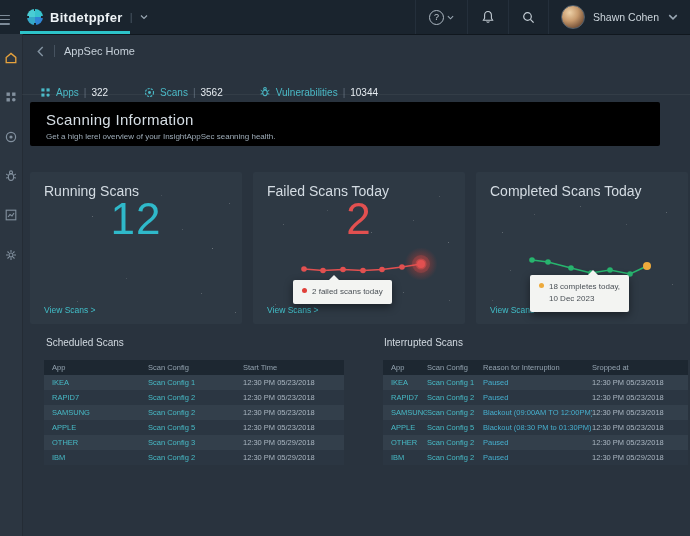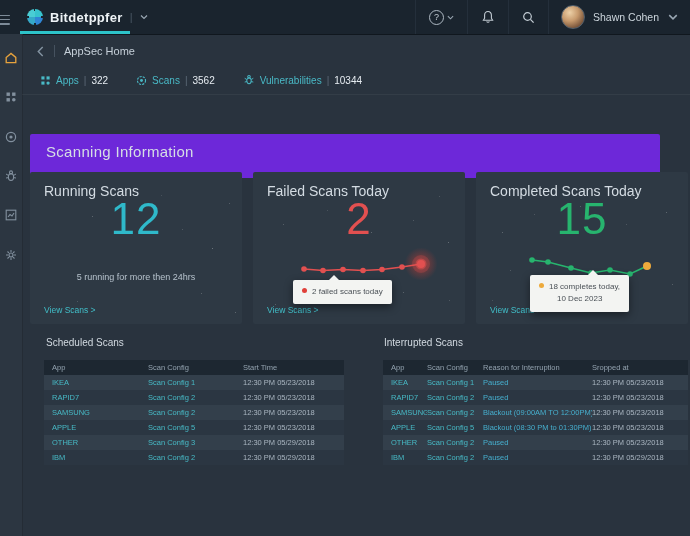--- a/index.html
+++ b/index.html
@@ -33,29 +33,29 @@
   
   .sidebar{position:absolute;left:0;top:34px;width:22px;height:502px;background:#2c3641;
            border-right:1px solid rgba(0,0,0,.18)}
   .side-ic{position:absolute;left:4px;width:14px;height:14px;cursor:pointer}
 
   
   .main{position:absolute;left:0;top:34px;width:690px;height:502px}
   .crumb{position:absolute;left:36px;top:11px;display:flex;align-items:center}
   .crumb .vr{width:1px;height:12px;background:#46525f;margin:0 9px}
   .crumb-title{color:#c6d0d9;font-size:11px}
-  .stats{position:absolute;left:40px;top:40px;display:flex;gap:28px;align-items:center}
+  .stats{position:absolute;left:40px;top:52px;display:flex;gap:36px;align-items:center}
   .stat{display:flex;align-items:center;font-size:10px;cursor:pointer}
   .stat svg{margin-right:5px}
   .stat .lbl{color:#49b9c6}
   .stat .sep{color:#5d6b78;margin:0 5px}
   .stat .val{color:#e6ecf1}
   .rule{position:absolute;left:22px;right:0;top:60px;height:1px;background:rgba(255,255,255,.05)}
 
-  .banner{position:absolute;left:30px;top:100px;width:630px;height:44px;background:#6d28d9;border-radius:2px;
+  .banner{position:absolute;left:30px;top:68px;width:630px;height:44px;background:#000000;border-radius:2px;
           padding:9px 16px;box-sizing:border-box}
   .banner h2{margin:0;font-size:15px;font-weight:400;color:#d6dee5;letter-spacing:.3px}
   .banner p{margin:4px 0 0;font-size:8px;color:#9fadb9}
 
   
   .cards{position:absolute;left:30px;top:138px;width:658px;display:flex;gap:11px}
   .card{position:relative;width:212px;height:152px;background:#2e3944;border-radius:2px;overflow:hidden}
   .card h3{margin:0;position:absolute;left:14px;top:11px;font-size:14px;font-weight:400;color:#d4dce3}
   .big{position:absolute;left:0;right:0;top:22px;text-align:center;font-size:44px;font-weight:300;letter-spacing:1px}
   .big.teal{color:#2fb9ca}.big.red{color:#e25050}.big.green{color:#27b46e}
@@ -78,21 +78,21 @@
           118px 18px 0 rgba(255,255,255,.2)}
   .redglow{position:absolute;left:150px;top:74px;width:36px;height:36px;
            background:radial-gradient(circle,rgba(232,62,50,.55) 0%,rgba(232,62,50,0) 65%)}
   .tip{position:absolute;background:#f3f4f2;border-radius:2px;color:#4a5056;
        box-shadow:0 3px 8px rgba(0,0,0,.45);padding:6px 9px;font-size:8px;line-height:1.55;z-index:2;white-space:nowrap}
   .tip:before{content:"";position:absolute;top:-5px;border:5px solid transparent;border-bottom:5px solid #f3f4f2;border-top:0}
   .tip-failed{left:40px;top:108px}.tip-failed:before{left:36px}
   .tip-done{left:54px;top:103px}.tip-done:before{left:58px}
   .tip .dot{display:inline-block;width:5px;height:5px;border-radius:50%;margin-right:5px;vertical-align:1px}
   .dot.red{background:#e0403a}.dot.orange{background:#edaa3c}
-  .tip .line2{margin-left:18px}
+  .tip .line2{margin-left:10px}
 
   
   .tbl-title{position:absolute;top:303px;font-size:10px;color:#d2dae1}
   #title-sched{left:46px}#title-inter{left:384px}
   .table{position:absolute;top:326px;font-size:7.5px}
   #tbl-sched{left:44px;width:300px}
   #tbl-inter{left:383px;width:305px}
   .thead,.trow{display:flex;align-items:center;height:15px}
   .thead{background:#1d2731;color:#93a2af}
   .trow:nth-child(even){background:#333f4b}
@@ -228,29 +228,29 @@
         <span class="lbl">Vulnerabilities</span>
         <span class="sep">|</span>
         <span class="val">10344</span>
       </div>
     </div>
 
     <div class="rule"></div>
 
     <section class="banner">
       <h2>Scanning Information</h2>
+      <p>Get a high lerel overview of your InsightAppSec seanning health.</p>
     </section>
 
     <section class="cards">
 
       <div class="card">
         <span class="stars stars1"></span>
         <h3>Running Scans</h3>
         <div class="big teal">12</div>
-        <div class="sub">5 running for more then 24hrs</div>
         <div class="view">View Scans &gt;</div>
       </div>
 
       <div class="card">
         <span class="stars stars2"></span>
         <h3>Failed Scans Today</h3>
         <div class="big red">2</div>
         <div class="redglow"></div>
         <svg id="spark-failed" class="spark" width="134" height="24">
             <polyline points="7,13 26,14.5 46,13.5 66,14.5 85,13.5 105,11 124,8" fill="none" stroke="#e25050" stroke-width="1.6"></polyline>
@@ -266,21 +266,20 @@
           </svg>
         <div class="tip tip-failed">
           <span class="dot red"></span><span>2 failed scans today</span>
         </div>
         <div class="view">View Scans &gt;</div>
       </div>
 
       <div class="card">
         <span class="stars stars3"></span>
         <h3>Completed Scans Today</h3>
-        <div class="big green">15</div>
         <svg id="spark-completed" class="spark" width="134" height="24">
             <polyline points="10,4 26,6 49,12 69,17 88,14 108,18 125,10" fill="none" stroke="#27b46e" stroke-width="1.6"></polyline>
             <circle cx="10" cy="4" r="2.8" fill="#27b46e"></circle>
             <circle cx="26" cy="6" r="2.8" fill="#27b46e"></circle>
             <circle cx="49" cy="12" r="2.8" fill="#27b46e"></circle>
             <circle cx="69" cy="17" r="2.8" fill="#27b46e"></circle>
             <circle cx="88" cy="14" r="2.8" fill="#27b46e"></circle>
             <circle cx="108" cy="18" r="2.8" fill="#27b46e"></circle>
             <circle cx="125" cy="10" r="4" fill="#edaa3c"></circle>
           </svg>

